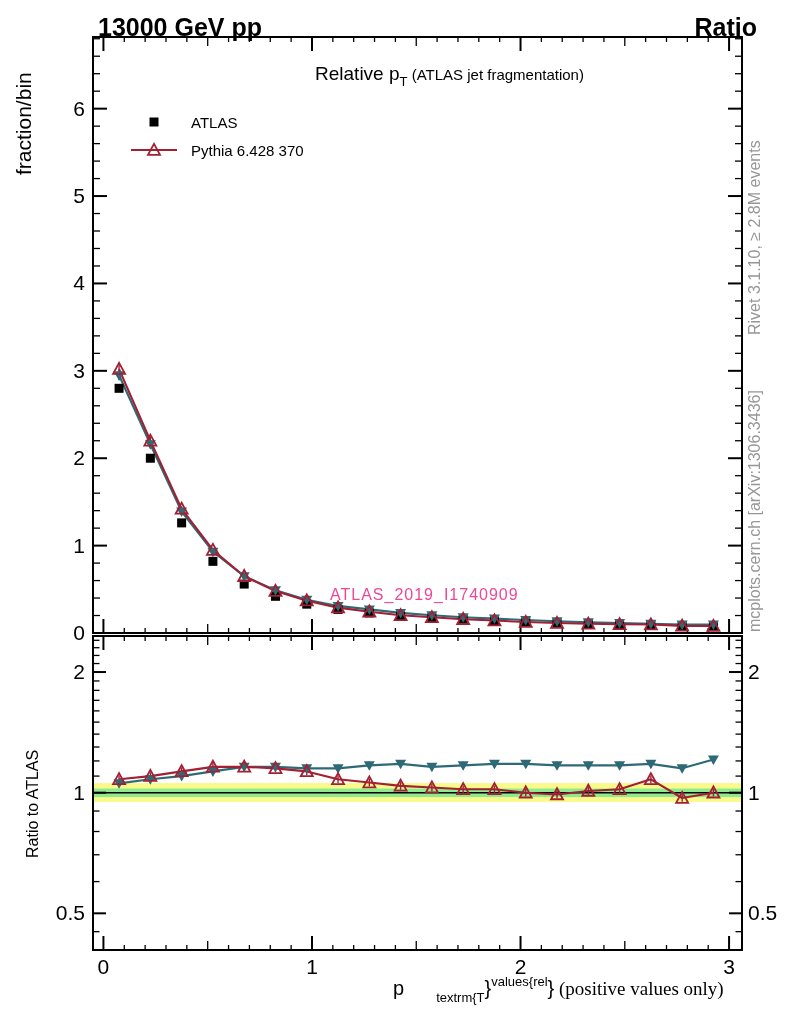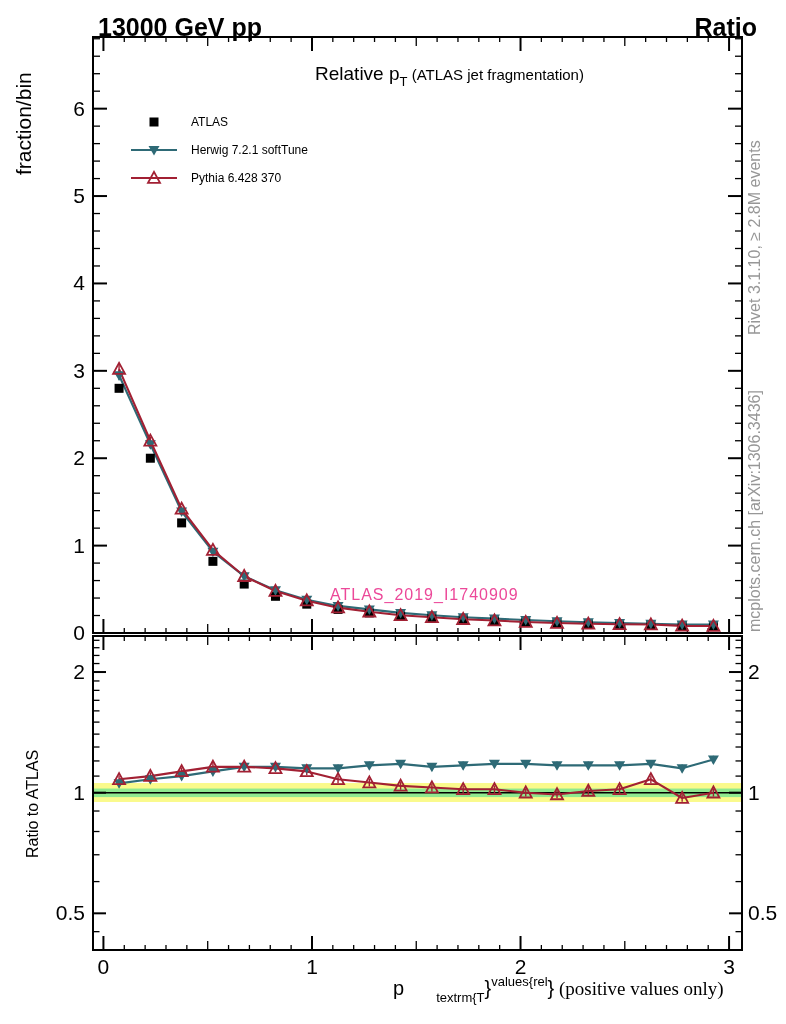--- a/index.html
+++ b/index.html
@@ -6,21 +6,21 @@
   .page{position:relative;width:786px;height:1024px;background:#fff;
         font-family:"Liberation Sans",sans-serif;color:#000;overflow:hidden;}
   .abs{position:absolute;white-space:nowrap;}
   .rot{transform:rotate(-90deg);transform-origin:top left;white-space:nowrap;}
   .hdr{font-size:25px;font-weight:bold;}
   .title-main{font-size:19px;}
   .title-sub{font-size:13px;vertical-align:-6px;}
   .title-suffix{font-size:15px;}
   .legend{position:absolute;left:130px;top:108px;}
   .legend-row{display:flex;align-items:center;height:28px;}
-  .legend-label{font-size:12px;margin-left:13px;}
+  .legend-label{font-size:15px;margin-left:13px;}
   .ylab-main{font-size:21px;}
   .ylab-ratio{font-size:16px;}
   .watermark{font-size:16px;color:#ec4899;letter-spacing:1px;}
   .sidenote{font-size:16px;color:#979797;}
   .xtitle{font-size:20px;}
   .xt-sub{font-size:13px;vertical-align:-7px;margin-left:32px;}
   .xt-sup{font-size:13px;vertical-align:9px;}
   .xt-suffix{font-size:19px;font-family:Liberation Serif, serif;}
   svg text{font-family:"Liberation Sans",sans-serif;fill:#000;}
 </style>
@@ -502,27 +502,20 @@
 
   <div class="legend">
       <div class="legend-row">
         <svg width="48" height="20">
           <rect x="19.5" y="5.5" width="9" height="9" fill="#000000"></rect>
         </svg>
         <span class="legend-label">ATLAS</span>
       </div>
       <div class="legend-row">
         <svg width="48" height="20">
-          <line x1="1" y1="10" x2="47" y2="10" stroke="#2e6a76" stroke-width="2.2"></line>
-          <path d="M18.5 6L29.5 6L24 15.5Z" fill="#2e6a76"></path>
-        </svg>
-        <span class="legend-label">Herwig 7.2.1 softTune</span>
-      </div>
-      <div class="legend-row">
-        <svg width="48" height="20">
           <line x1="1" y1="10" x2="47" y2="10" stroke="#a22033" stroke-width="2.2"></line>
           <path d="M18 14.8L30 14.8L24 3.8Z" fill="none" stroke="#a22033" stroke-width="1.8"></path>
         </svg>
         <span class="legend-label">Pythia 6.428 370</span>
       </div>
     </div>
 
   <div class="abs rot ylab-main" style="left:12px;top:175px;">fraction/bin</div>
 
   <div class="abs rot ylab-ratio" style="left:24px;top:858px;">Ratio to ATLAS</div>

